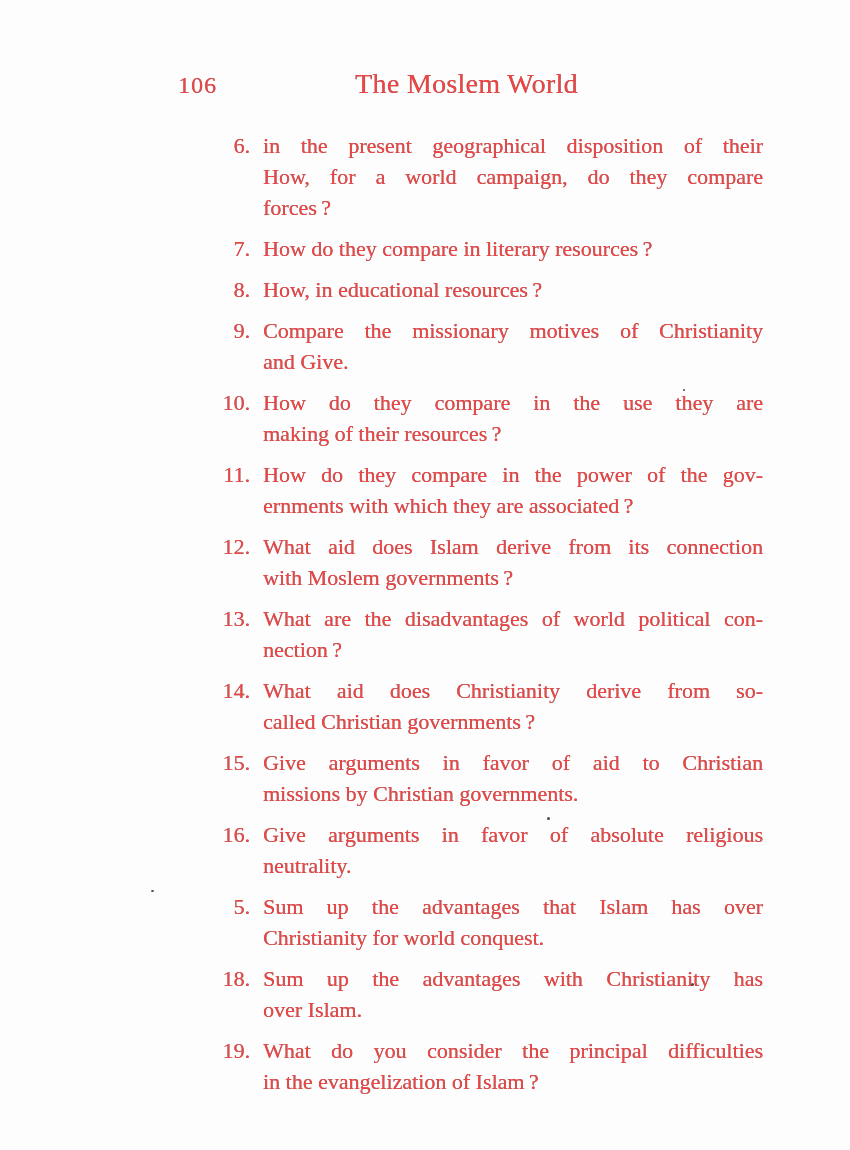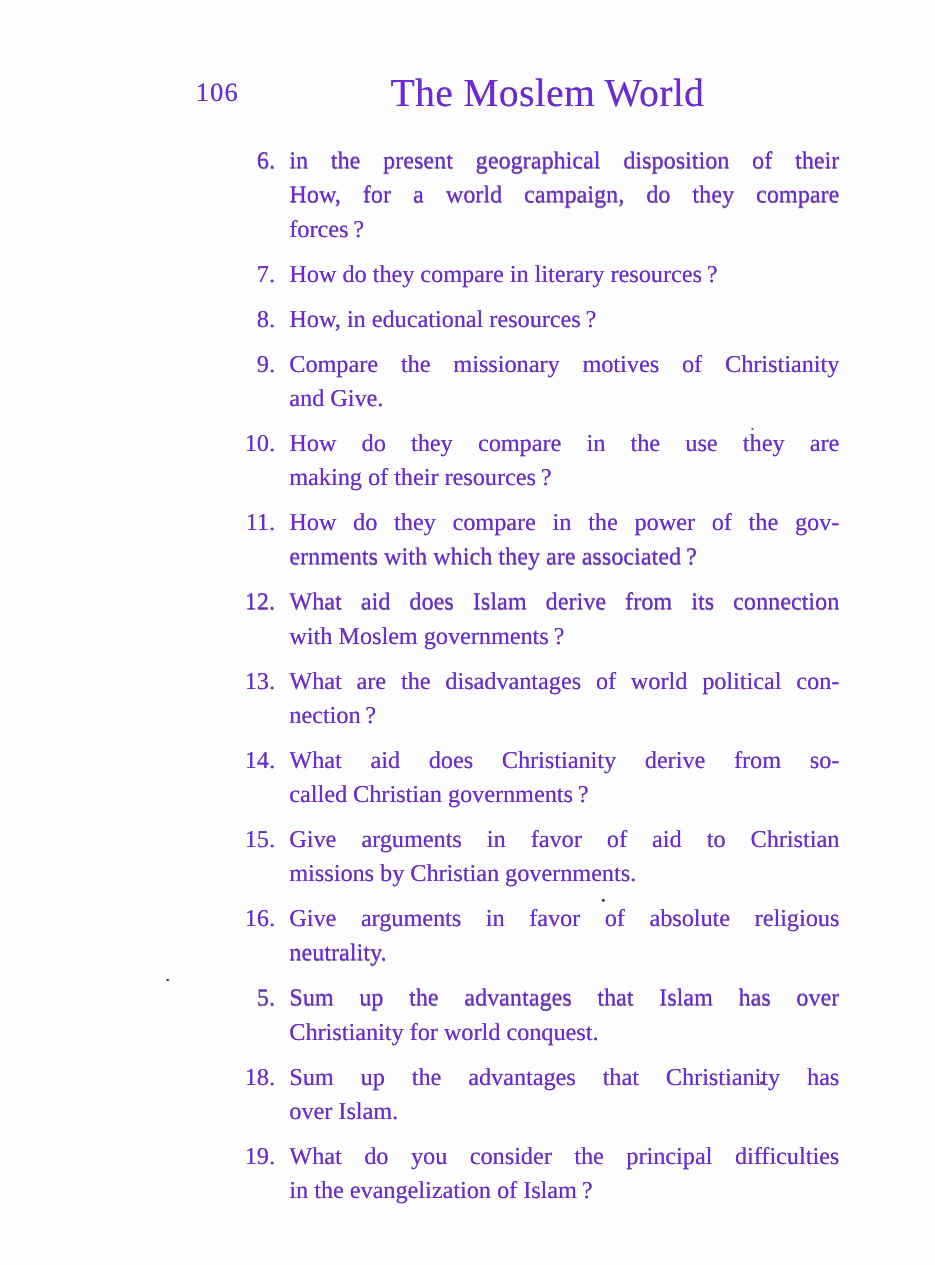--- a/index.html
+++ b/index.html
@@ -7,37 +7,37 @@
     padding: 0;
     background: #ffffff;
   }
   .page {
     position: relative;
     width: 850px;
     height: 1150px;
     background: #fdfdfd;
     overflow: hidden;
     font-family: "Liberation Serif", serif;
-    color: #6d28d9;
+    color: #ef4444;
     text-shadow: 0.2px 0.2px 0.35px rgba(10,10,10,0.55);
   }
   .page-number {
     position: absolute;
     left: 178px;
     top: 70px;
     font-size: 24px;
     line-height: 31px;
     letter-spacing: 1px;
     font-variant-numeric: oldstyle-nums;
   }
   .page-title {
     position: absolute;
     left: 355px;
     top: 66px;
-    font-size: 36px;
+    font-size: 28px;
     line-height: 36px;
     letter-spacing: 0.3px;
     white-space: nowrap;
   }
   .qlist {
     position: absolute;
     left: 202px;
     top: 130px;
     width: 565px;
   }
@@ -170,21 +170,21 @@
     <div class="qnum">5.</div>
     <div class="qtext">
           <div class="line just">Sum up the advantages that Islam has over</div>
           <div class="line">Christianity for world conquest.</div>
         </div>
   </div>
 
   <div class="q">
     <div class="qnum">18.</div>
     <div class="qtext">
-          <div class="line just">Sum up the advantages that Christianity has</div>
+          <div class="line just">Sum up the advantages with Christianity has</div>
           <div class="line">over Islam.</div>
         </div>
   </div>
 
   <div class="q">
     <div class="qnum">19.</div>
     <div class="qtext">
           <div class="line just">What do you consider the principal difficulties</div>
           <div class="line">in the evangelization of Islam ?</div>
         </div>

